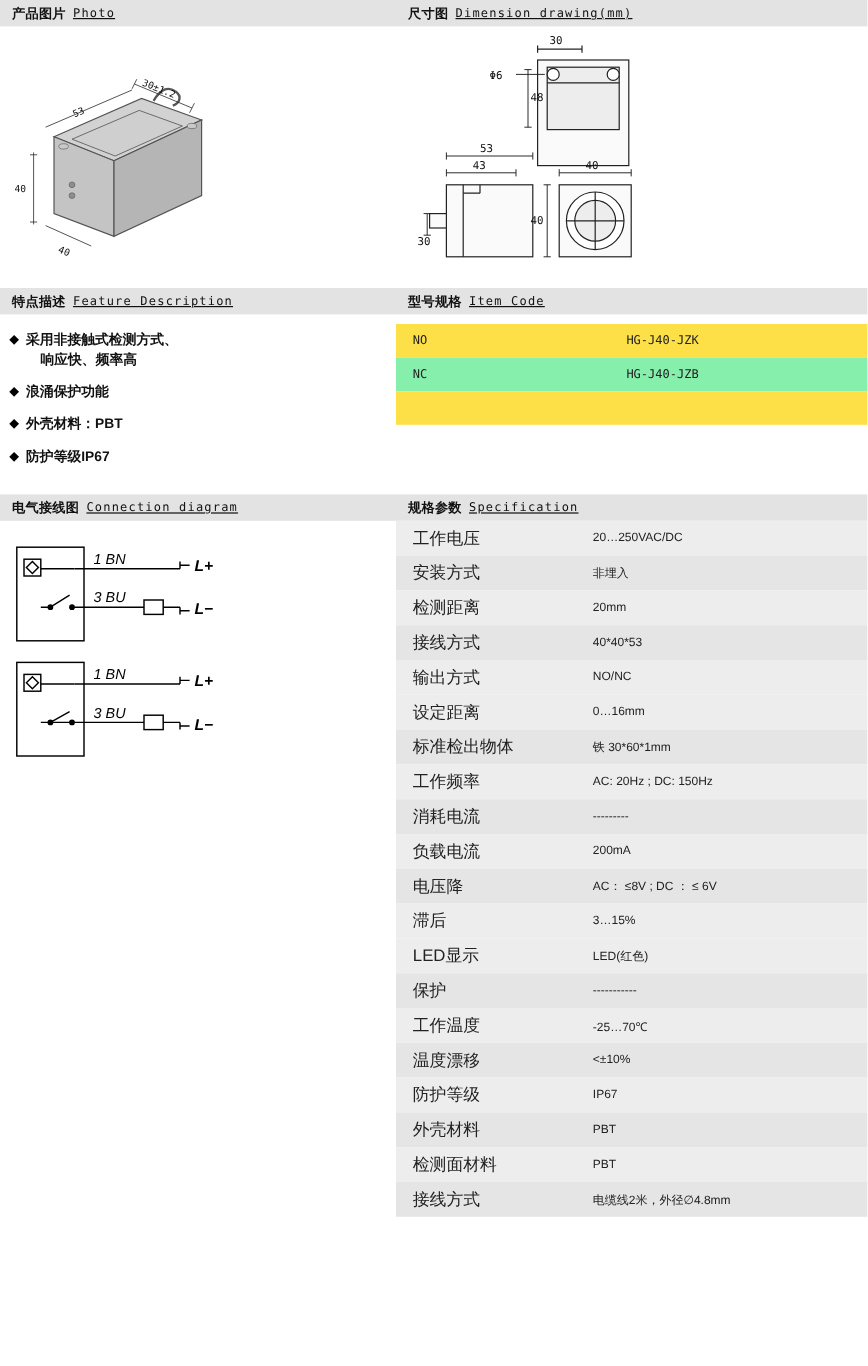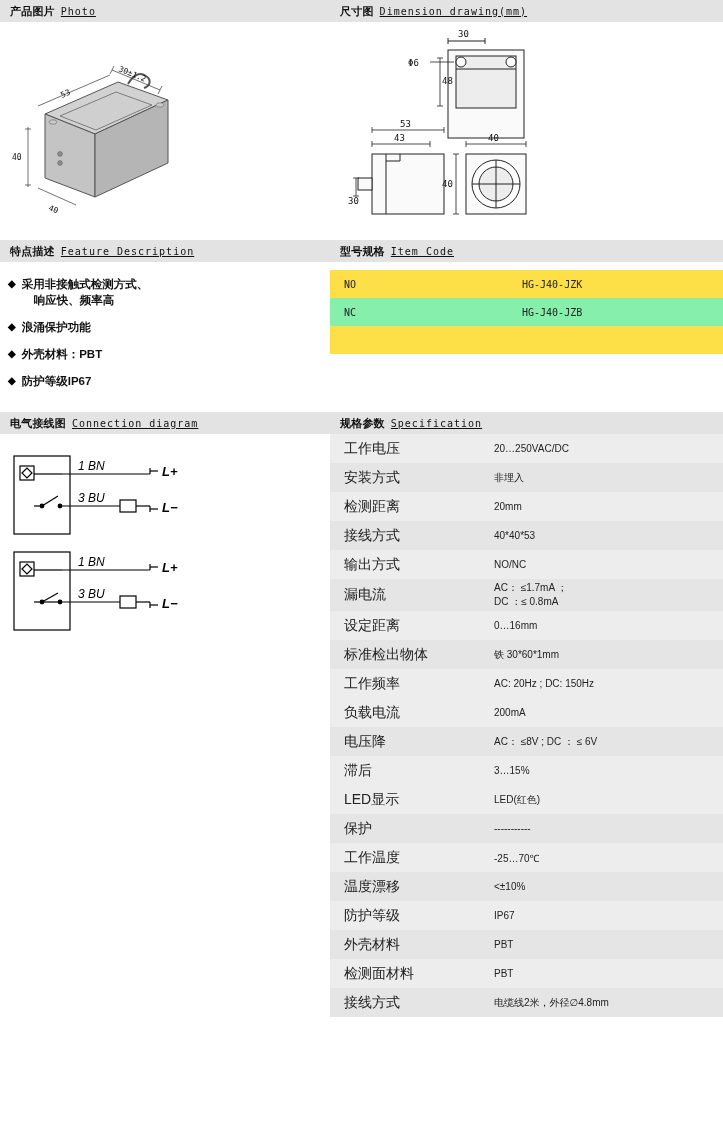--- a/index.html
+++ b/index.html
@@ -386,39 +386,36 @@
               <td class="v">20mm</td>
             </tr>
             <tr class="even">
               <td class="k">接线方式</td>
               <td class="v">40*40*53</td>
             </tr>
             <tr class="odd">
               <td class="k">输出方式</td>
               <td class="v">NO/NC</td>
             </tr>
-            <tr class="even">
-              <td class="k">漏电流</td>
-              <td class="v two">
-                <div>AC： ≤1.7mA ；</div>
-                <div>DC ：≤ 0.8mA</div>
-              </td>
-            </tr>
             <tr class="odd">
               <td class="k">设定距离</td>
               <td class="v">0…16mm</td>
             </tr>
             <tr class="even">
               <td class="k">标准检出物体</td>
               <td class="v">铁 30*60*1mm</td>
             </tr>
             <tr class="odd">
               <td class="k">工作频率</td>
               <td class="v">AC: 20Hz ; DC: 150Hz</td>
             </tr>
+            <tr class="even">
+              <td class="k">消耗电流</td>
+              <td class="v">---------</td>
+            </tr>
             <tr class="odd">
               <td class="k">负载电流</td>
               <td class="v">200mA</td>
             </tr>
             <tr class="even">
               <td class="k">电压降</td>
               <td class="v">AC： ≤8V ; DC ： ≤ 6V</td>
             </tr>
             <tr class="odd">
               <td class="k">滞后</td>

